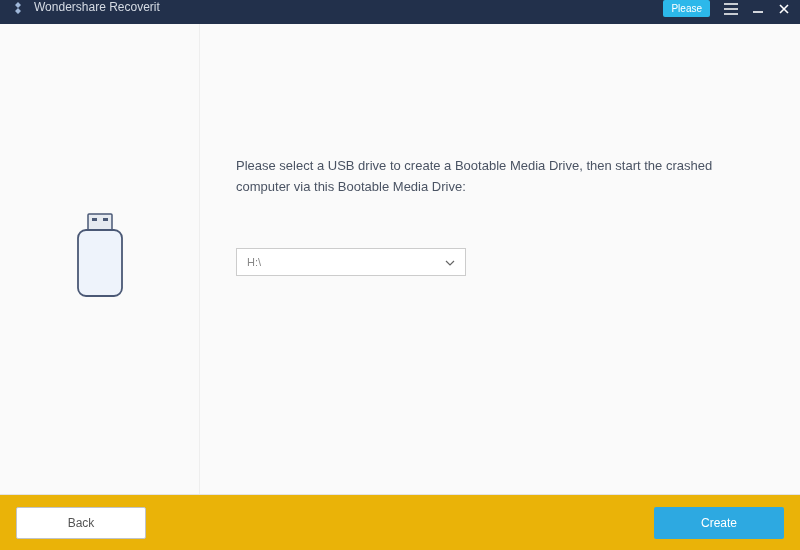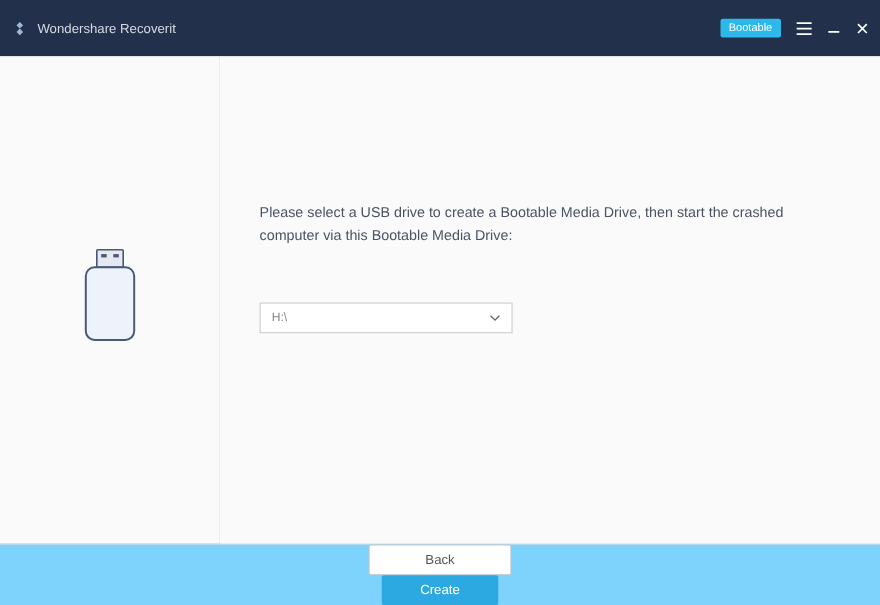--- a/index.html
+++ b/index.html
@@ -1,49 +1,49 @@
 <!DOCTYPE html>
 <html><head>
   <meta charset="utf-8">
   <style>
     * { margin:0; padding:0; box-sizing:border-box; font-family:-apple-system,BlinkMacSystemFont,'Segoe UI',sans-serif; }
     body { background:#f0f0f0; display:flex; align-items:center; justify-content:center; min-height:100vh; }
     .window { width:800px; height:550px; background:#fff; display:flex; flex-direction:column; box-shadow:0 2px 10px rgba(0,0,0,0.1); position:relative; }
-    .titlebar { height:51px; background:#22304b; display:flex; align-items:center; padding:0 10px; color:#fff; position:relative; }
+    .titlebar { height:24px; background:#22304b; display:flex; align-items:flex-start; padding:0 10px; color:#fff; position:relative; }
     .titlebar .logo { width:16px; height:16px; margin-right:8px; display:flex; align-items:center; justify-content:center; }
     .titlebar .title { font-size:12px; color:#d5dbe4; }
     .titlebar .right { margin-left:auto; display:flex; align-items:center; gap:14px; }
     .account-btn { background:#2cb8ea; color:#fff; font-size:10px; padding:3px 8px; border-radius:2px; cursor:pointer; }
     .win-icon { cursor:pointer; display:flex; align-items:center; justify-content:center; color:#fff; }
     .body { flex:1; display:flex; background:#fafafa; }
     .left-panel { width:200px; background:#fafafa; display:flex; align-items:center; justify-content:center; border-right:1px solid #eee; }
     .main-panel { flex:1; background:#fafafa; padding:110px 32px 32px 36px; position:relative;margin-top:22px; }
     .instruction { font-size:13px; color:#4a5363; line-height:1.6; margin-bottom:50px; }
     .drive-select { width:230px; height:28px; border:1px solid #ccc; background:#fff; font-size:11px; color:#888; padding:0 10px; display:flex; align-items:center; justify-content:space-between; cursor:pointer; }
     .warning-row { margin-top:46px; display:flex; align-items:center; gap:10px; }
     .warning-text { font-size:11px; color:#6c7582; }
-    .footer { height:56px; border-top:1px solid #e3e3e3; background:#7dd3fc; display:flex; align-items:center; justify-content:space-between; padding:0 16px;flex-direction:column; }
+    .footer { height:56px; border-top:1px solid #e3e3e3; background:#eab308; display:flex; align-items:center; justify-content:space-between; padding:0 16px; }
     .btn { height:32px; display:flex; align-items:center; justify-content:center; font-size:12px; border-radius:2px; cursor:pointer; }
     .btn-back { width:130px; border:1px solid #bfc3c9; color:#555; background:#fff; }
-    .btn-create { width:106px; background:#2da9e1; color:#fff; }
+    .btn-create { width:130px; background:#2da9e1; color:#fff; }
   </style>
 </head>
 <body>
 
 <div class="window">
 
   <div class="titlebar">
     <span class="logo">
       <svg width="16" height="16" viewBox="0 0 16 16">
         <path d="M8 2 L11 5 L8 8 L5 5 Z M8 8 L11 11 L8 14 L5 11 Z" fill="#9fb7d9"></path>
       </svg>
     </span>
     <span class="title">Wondershare Recoverit</span>
     <div class="right">
-      <span class="account-btn">Bootable</span>
+      <span class="account-btn">Please</span>
       <span class="win-icon">
         <svg width="14" height="12" viewBox="0 0 14 12">
             <path d="M0 1 H14 M0 6 H14 M0 11 H14" stroke="#fff" stroke-width="1.6"></path>
           </svg>
       </span>
       <span class="win-icon">
         <svg width="12" height="12" viewBox="0 0 12 12">
             <path d="M1 9 H11" stroke="#fff" stroke-width="1.6"></path>
           </svg>
       </span>

